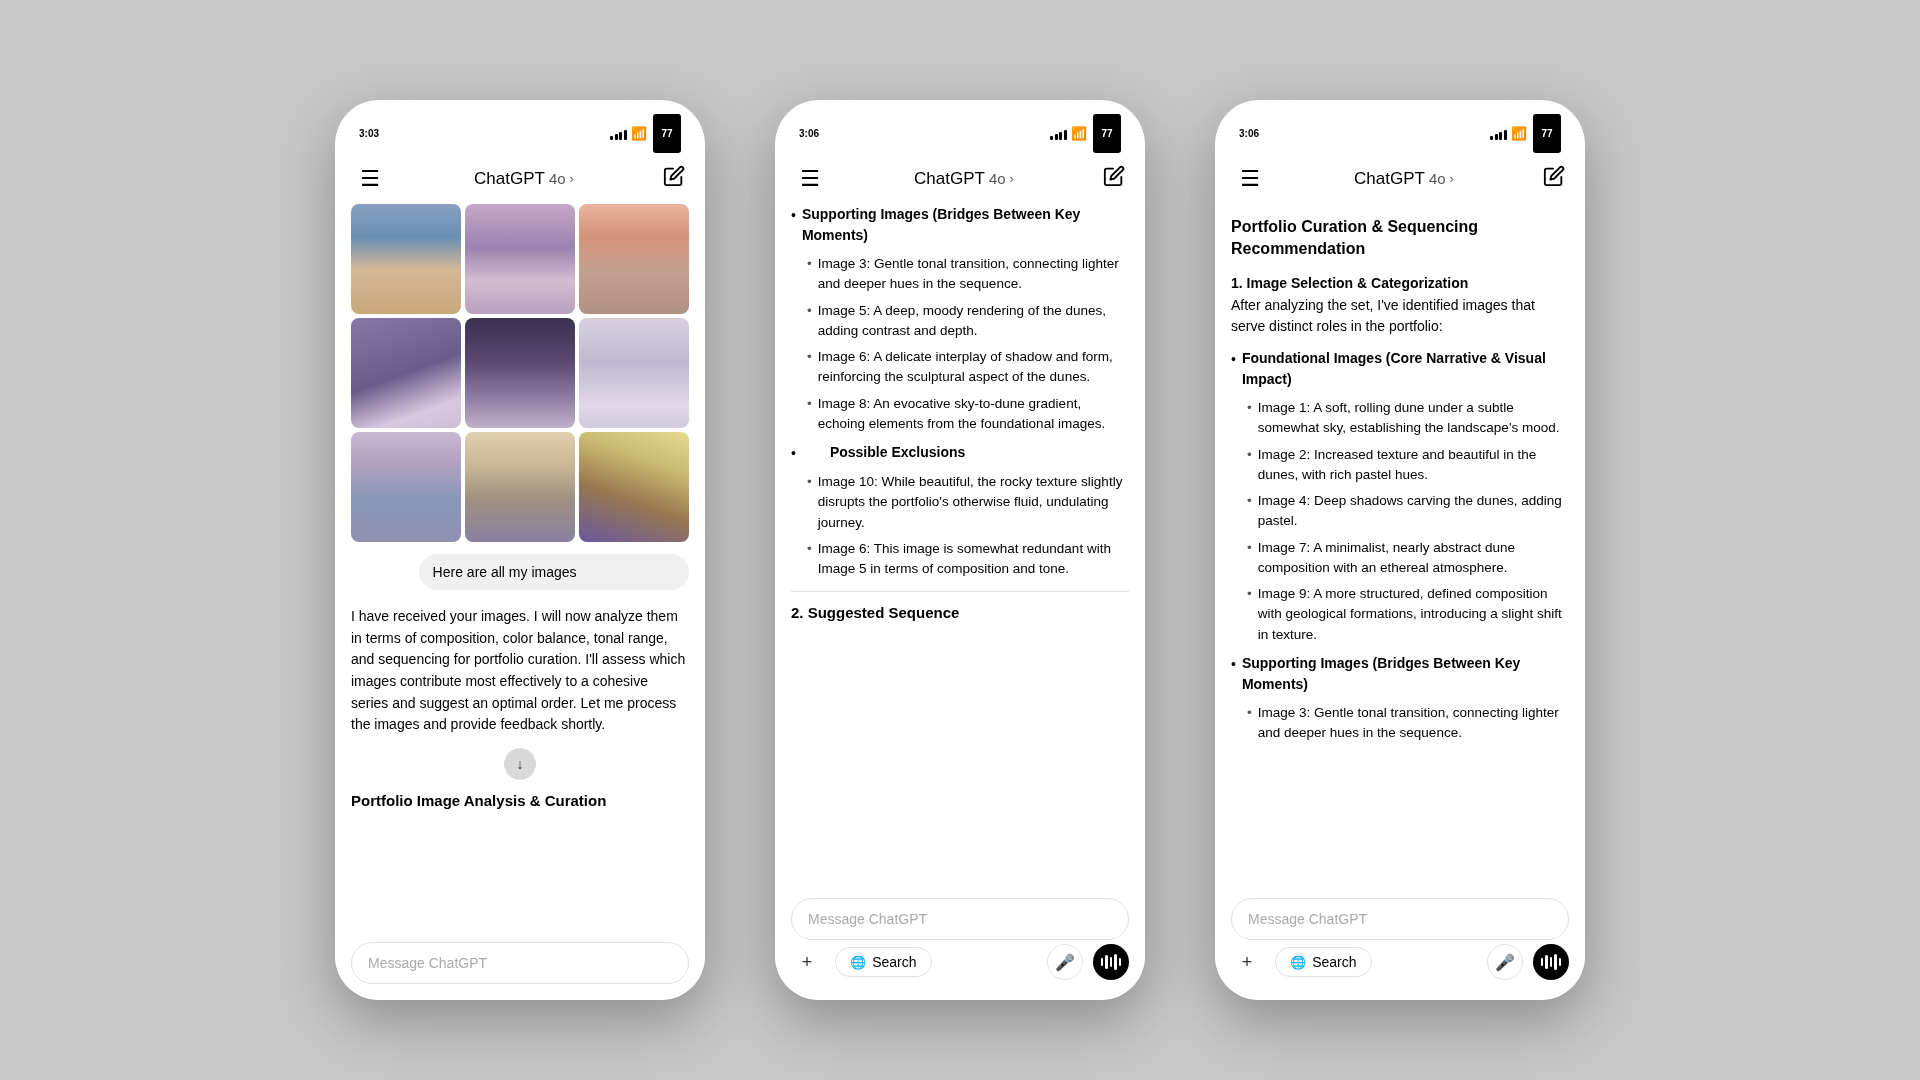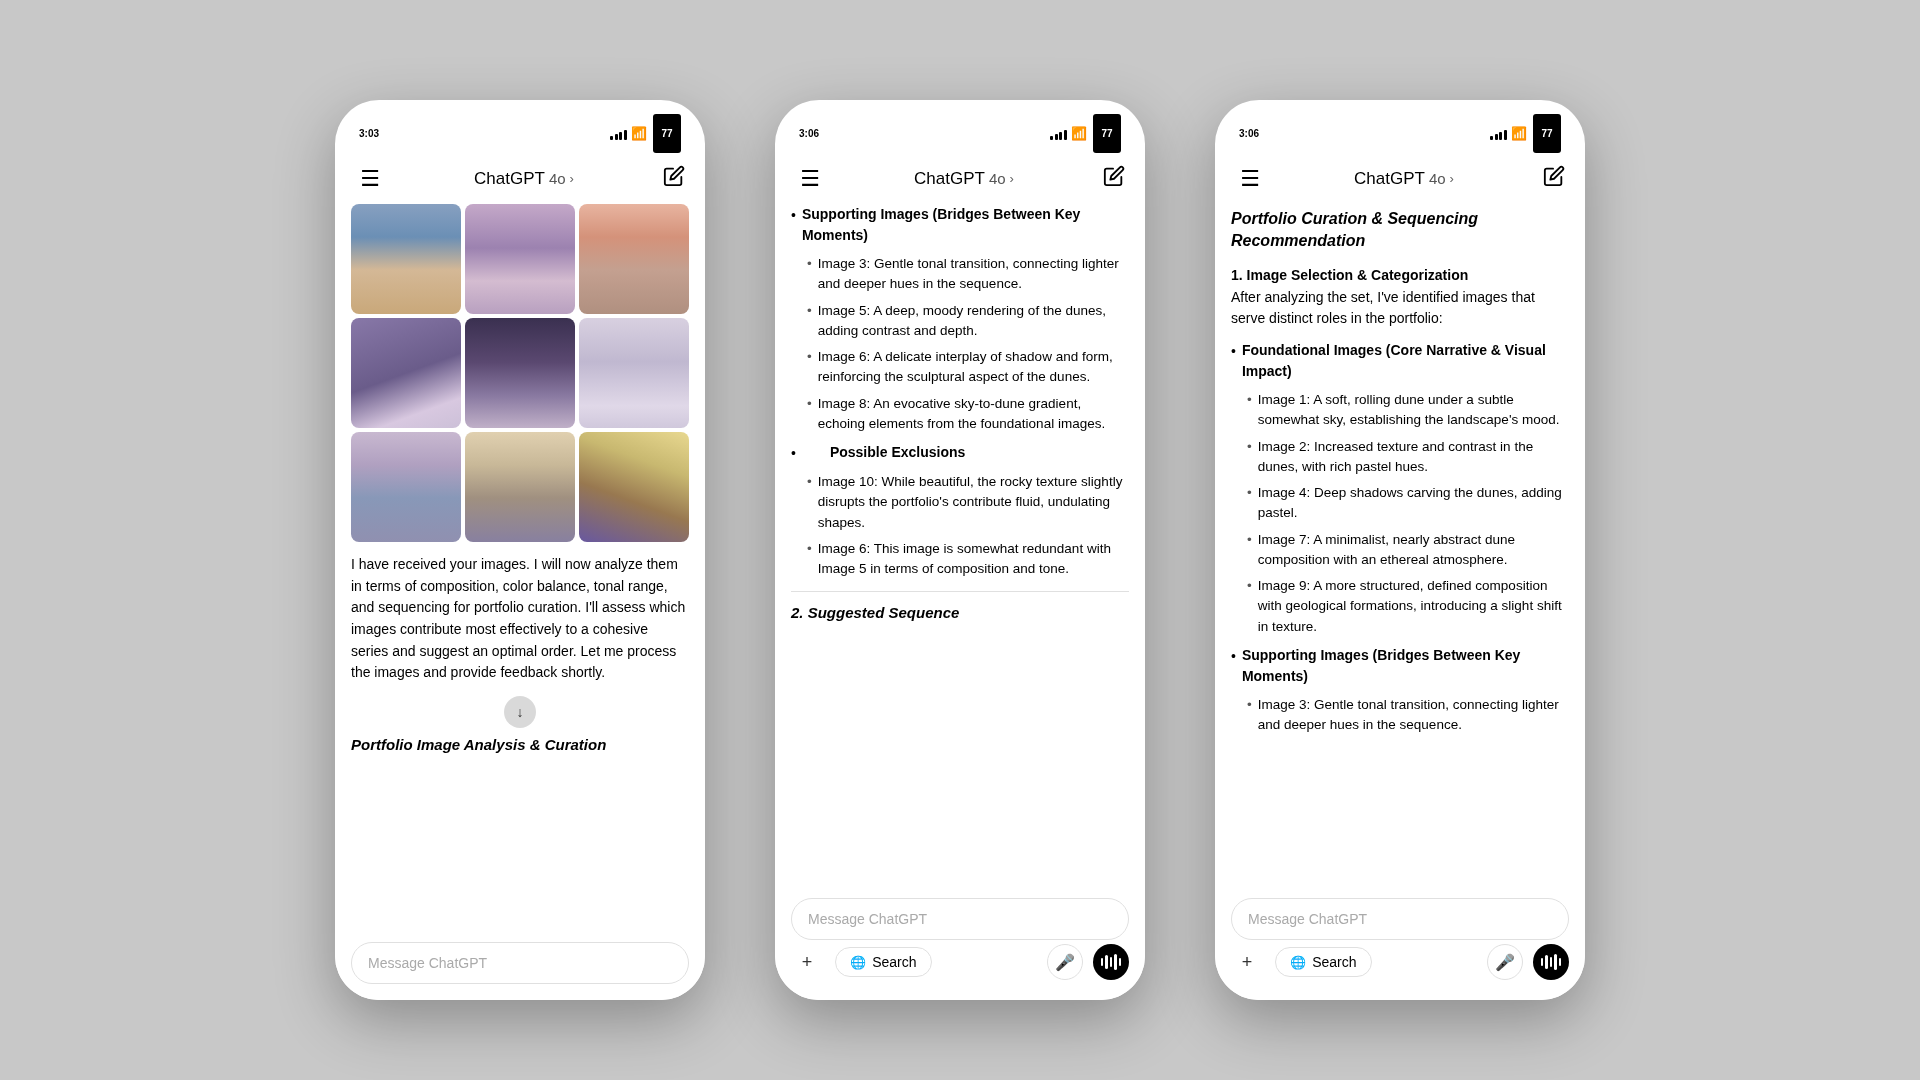--- a/index.html
+++ b/index.html
@@ -164,22 +164,21 @@
       color: #000;
       line-height: 1.55;
       margin-bottom: 12px;
     }
 
     .section-heading {
       font-size: 15px;
       font-weight: 700;
       color: #000;
       margin-bottom: 6px;
-      margin-top: 4px;
-      font-style: italic;
+      margin-top: 12px;
     }
 
     .subsection-heading {
       font-size: 14px;
       font-weight: 700;
       color: #000;
       margin-bottom: 4px;
       margin-top: 10px;
     }
 
@@ -362,20 +361,21 @@
         <div class="grid-cell img-2"></div>
         <div class="grid-cell img-3"></div>
         <div class="grid-cell img-4"></div>
         <div class="grid-cell img-5"></div>
         <div class="grid-cell img-6"></div>
         <div class="grid-cell img-7"></div>
         <div class="grid-cell img-8"></div>
         <div class="grid-cell img-9"></div>
       </div>
 
+      <div class="user-bubble">Here are all my images</div>
 
       <div class="ai-response">I have received your images. I will now analyze them in terms of composition, color balance, tonal range, and sequencing for portfolio curation. I'll assess which images contribute most effectively to a cohesive series and suggest an optimal order. Let me process the images and provide feedback shortly.</div>
 
       <div class="scroll-down-btn">↓</div>
 
       <div class="section-heading">Portfolio Image Analysis &amp; Curation</div>
     </div>
 
     <div class="phone-bottom">
       <div class="input-bar">Message ChatGPT</div>
@@ -438,21 +438,21 @@
         </div>
       </div>
 
       <div style="margin-top:8px;">
         <div class="bullet-item">
           <span class="bullet-dot">•</span>
           <span style="font-weight:700;margin-left:28px;">Possible Exclusions</span>
         </div>
         <div class="sub-bullet-item">
           <span class="sub-bullet-dot">•</span>
-          <span>Image 10: While beautiful, the rocky texture slightly disrupts the portfolio's contribute fluid, undulating shapes.</span>
+          <span>Image 10: While beautiful, the rocky texture slightly disrupts the portfolio's otherwise fluid, undulating journey.</span>
         </div>
         <div class="sub-bullet-item">
           <span class="sub-bullet-dot">•</span>
           <span>Image 6: This image is somewhat redundant with Image 5 in terms of composition and tone.</span>
         </div>
       </div>
 
       <div class="divider"></div>
 
       <div>
@@ -527,21 +527,21 @@
         <div class="bullet-item">
           <span class="bullet-dot">•</span>
           <span style="font-weight:700;">Foundational Images (Core Narrative &amp; Visual Impact)</span>
         </div>
         <div class="sub-bullet-item">
           <span class="sub-bullet-dot">•</span>
           <span>Image 1: A soft, rolling dune under a subtle somewhat sky, establishing the landscape's mood.</span>
         </div>
         <div class="sub-bullet-item">
           <span class="sub-bullet-dot">•</span>
-          <span>Image 2: Increased texture and contrast in the dunes, with rich pastel hues.</span>
+          <span>Image 2: Increased texture and beautiful in the dunes, with rich pastel hues.</span>
         </div>
         <div class="sub-bullet-item">
           <span class="sub-bullet-dot">•</span>
           <span>Image 4: Deep shadows carving the dunes, adding pastel.</span>
         </div>
         <div class="sub-bullet-item">
           <span class="sub-bullet-dot">•</span>
           <span>Image 7: A minimalist, nearly abstract dune composition with an ethereal atmosphere.</span>
         </div>
         <div class="sub-bullet-item">

